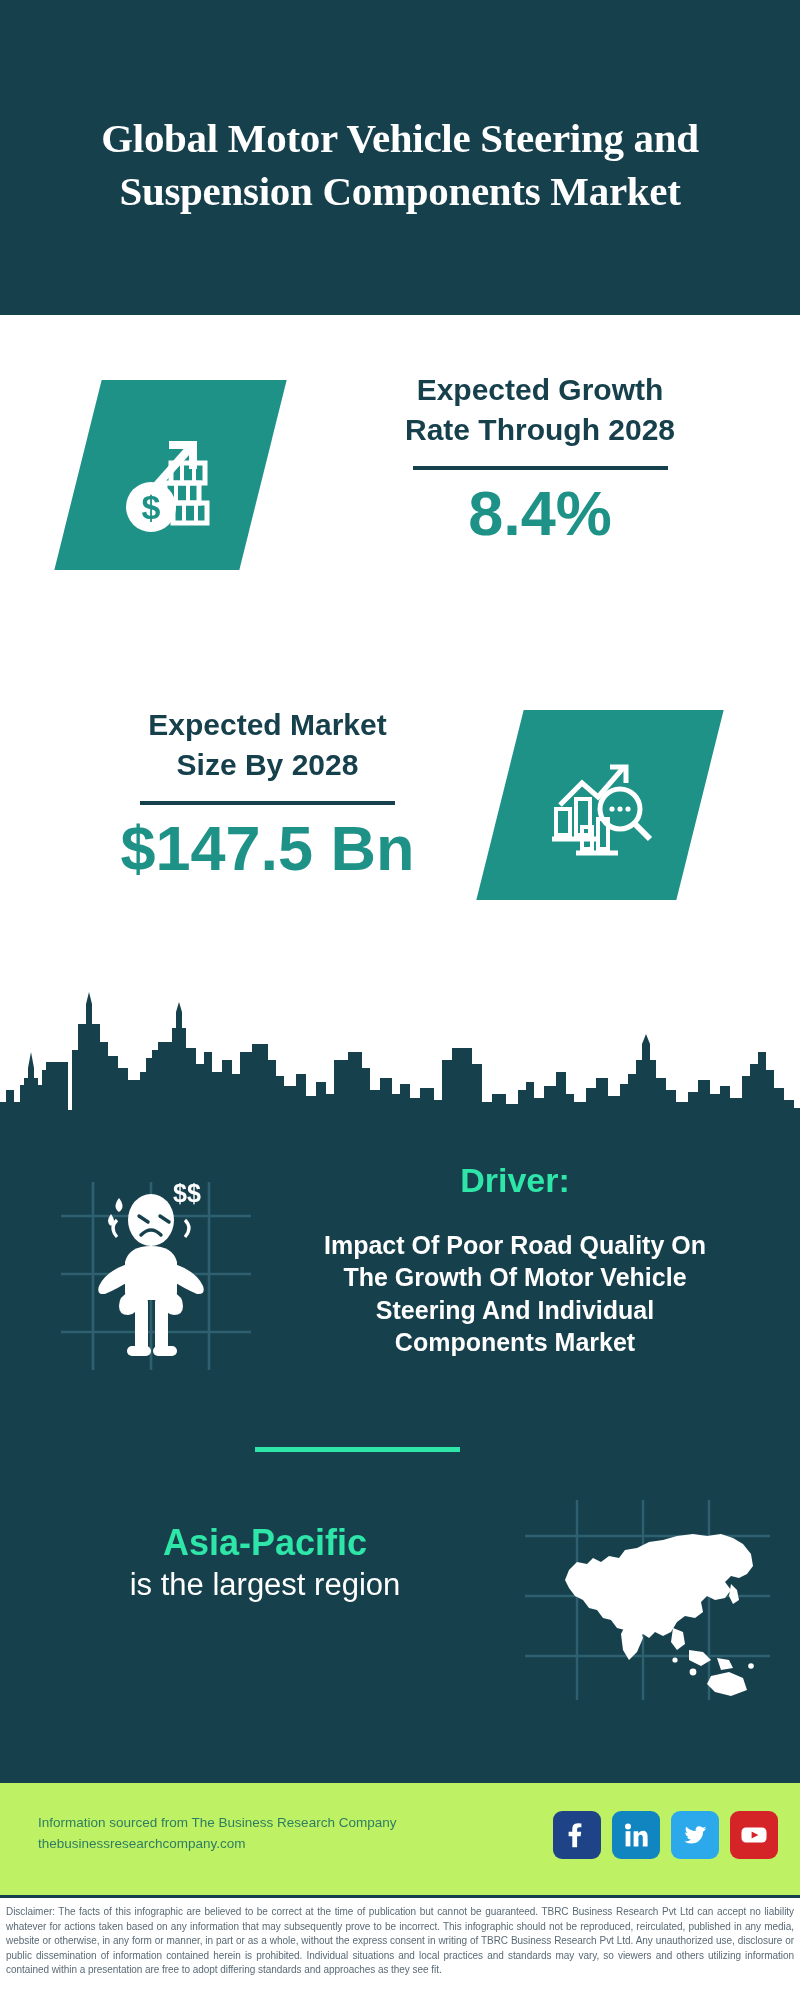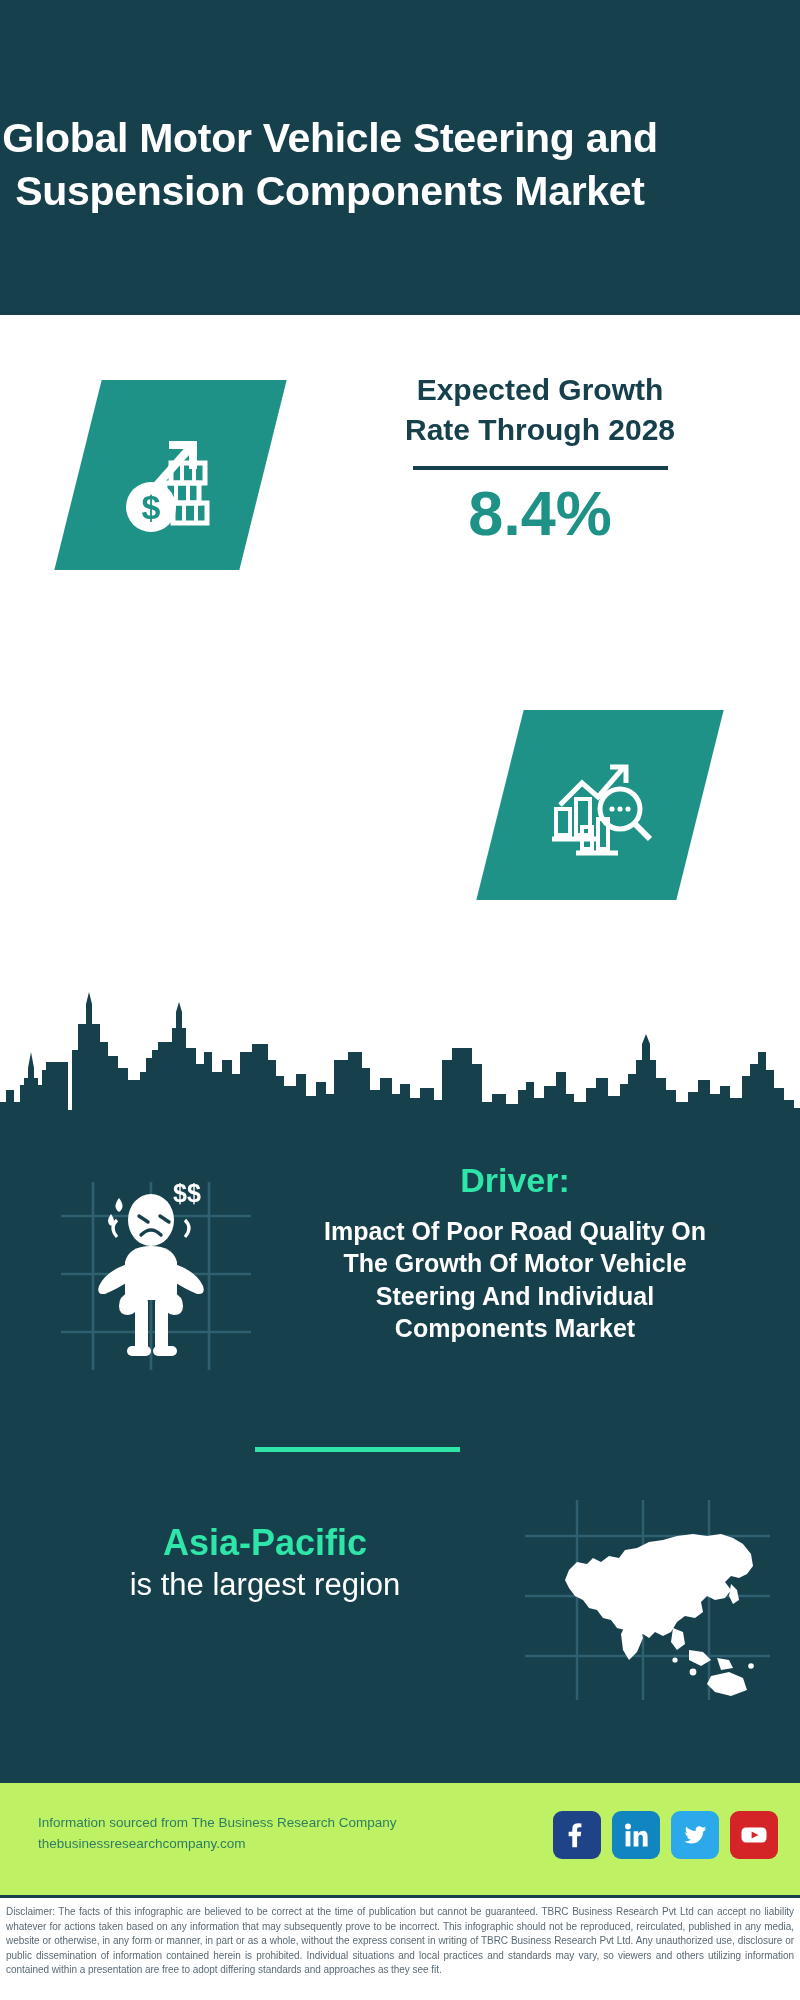--- a/index.html
+++ b/index.html
@@ -8,21 +8,21 @@
     font-family:"Liberation Sans", sans-serif;
     background:#ffffff;
     overflow:hidden;
   }
   .page { position:relative; width:800px; height:2000px; background:#fff; }
 
   
   .header {
     position:absolute; left:0; top:0; width:800px; height:315px;
     background:#17404D;
-    display:flex; align-items:center; justify-content:flex-start;
+    display:flex; align-items:center; justify-content:center;font-family:Liberation Serif, serif;
   }
   .header-title {
     color:#ffffff;
     font-size:41px;
     font-weight:bold;
     line-height:1.28;
     text-align:center;
     letter-spacing:-0.3px;
     width:660px;
     padding-top:14px;
@@ -88,21 +88,21 @@
     position:absolute; left:55px; top:20px; width:200px; height:200px;
   }
   .driver-text {
     position:absolute; left:265px; top:10px; width:500px; text-align:center;
   }
   .driver-label {
     color:#2EE6A8; font-size:34px; font-weight:bold; line-height:1.2;
   }
   .driver-body {
     color:#ffffff; font-size:25px; font-weight:bold; line-height:1.30;
-    margin-top:14px;
+    margin-top:28px;
   }
   .rule-mint {
     position:absolute; left:255px; top:1447px;
     width:205px; height:5px; background:#2EE6A8;
   }
 
   
   .region-row {
     position:absolute; left:0; top:1490px; width:800px; height:230px;
   }
@@ -189,20 +189,26 @@
     <div class="growth-text">
       <div class="lbl-dark">Expected Growth</div>
       <div class="lbl-dark">Rate Through 2028</div>
       <div class="rule-dark"></div>
       <div class="val-teal">8.4%</div>
     </div>
   </div>
 
   <div class="sec-size">
 
+    <div class="size-text">
+      <div class="lbl-dark">Expected Market</div>
+      <div class="lbl-dark">Size By 2028</div>
+      <div class="rule-dark"></div>
+      <div class="val-teal">$147.5 Bn</div>
+    </div>
 
     <div class="para-right">
       <div class="ico">
         <svg width="125" height="125" viewBox="0 0 125 125">
 
           <path d="M22 62 L44 40 L60 54 L86 24" stroke="#fff" stroke-width="5" fill="none"></path>
           <path d="M72 24 L88 24 L88 40" stroke="#fff" stroke-width="5" fill="none"></path>
 
           <rect x="18" y="66" width="14" height="26" fill="none" stroke="#fff" stroke-width="4"></rect>
           <rect x="38" y="56" width="14" height="36" fill="none" stroke="#fff" stroke-width="4"></rect>

